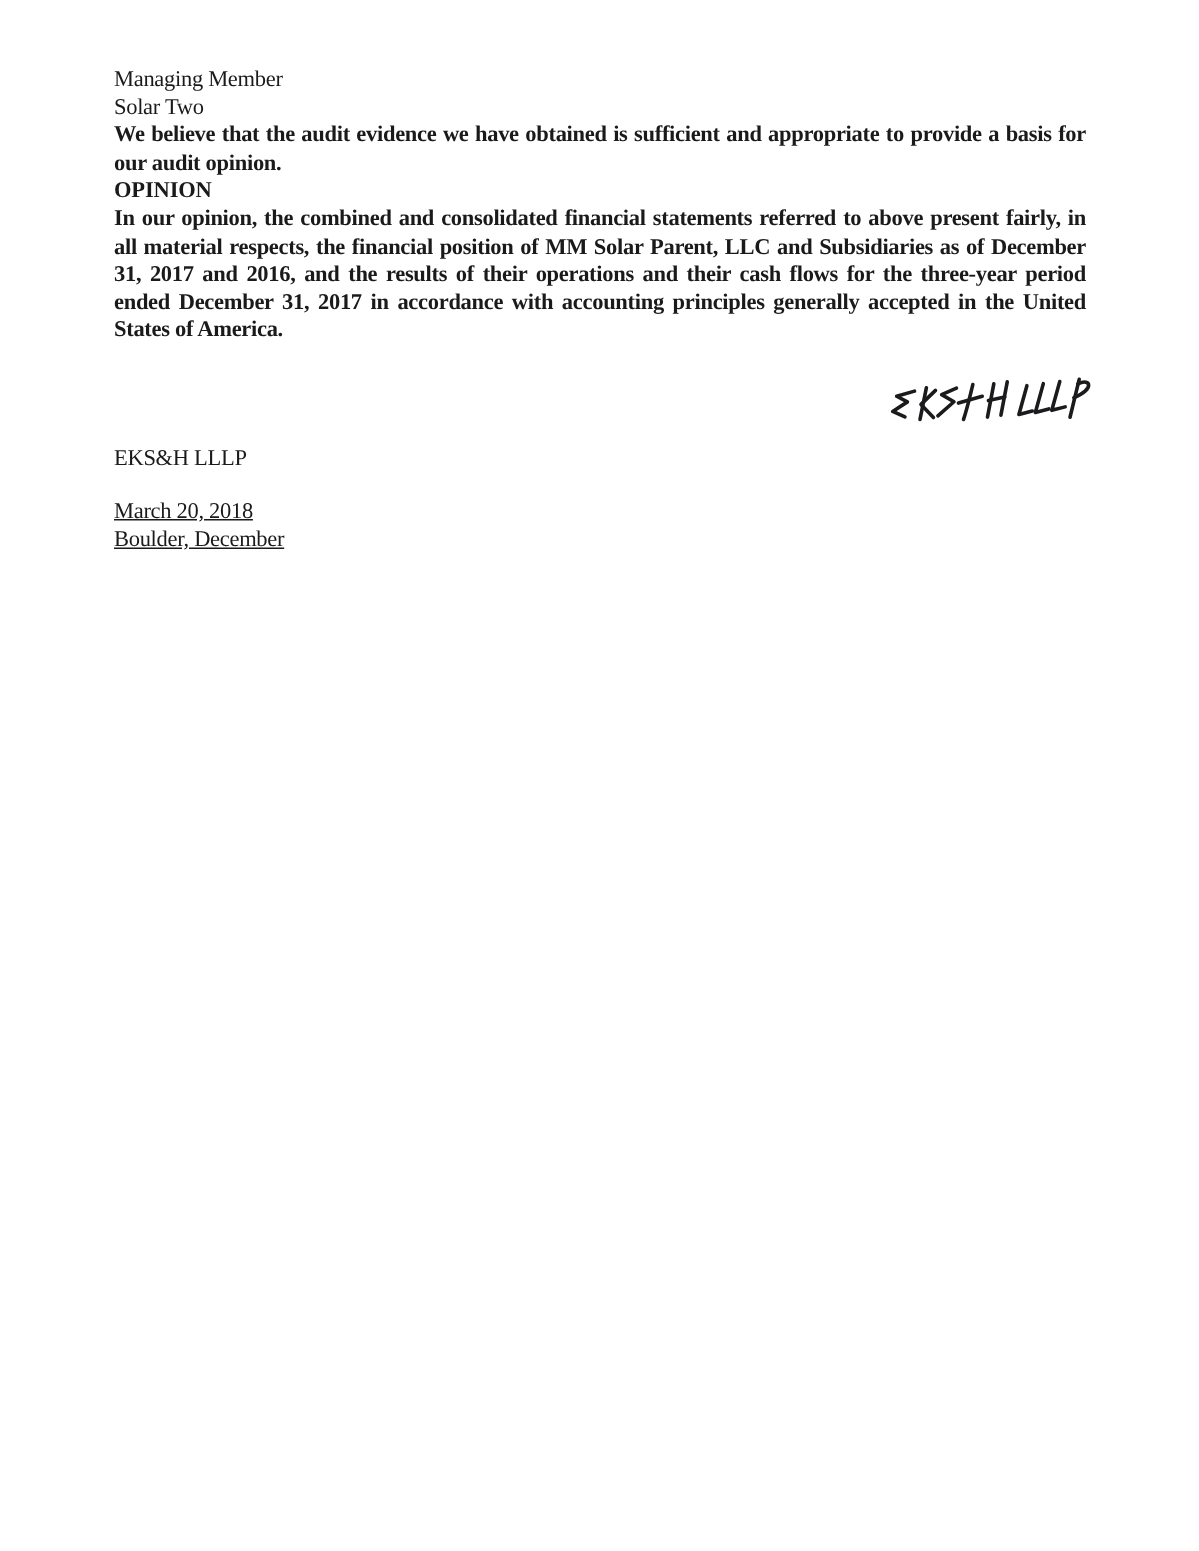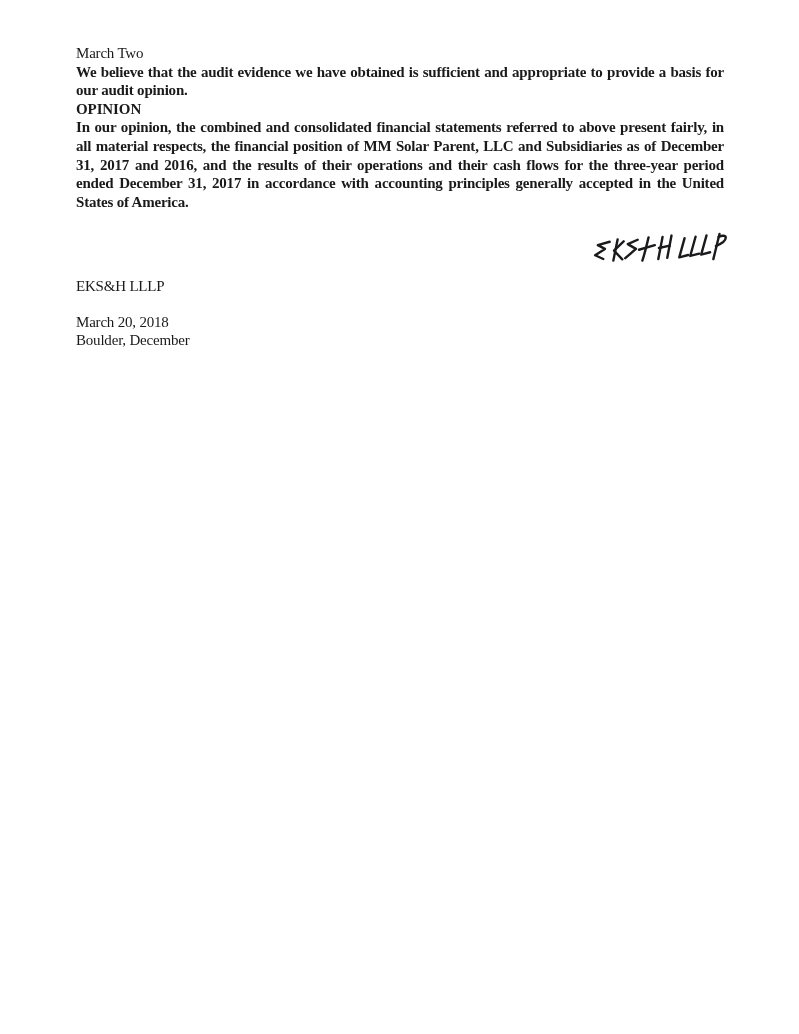--- a/index.html
+++ b/index.html
@@ -55,29 +55,31 @@
   .firm-typed {
     margin-top: 4px;
     text-align: left;
     white-space: nowrap;
   }
   .date-block {
     margin-top: 17px;
   }
   .date-block div {
     white-space: nowrap;
+    text-decoration: underline;
   }
 </style>
 </head>
 <body>
 
 <div class="page">
 
   <div class="addr-block">
-    <div>March Two</div>
+    <div>Managing Member</div>
+    <div>Solar Two</div>
   </div>
 
   <p class="body-par par-basis">We believe that the audit evidence we have obtained is sufficient and appropriate to provide a basis for our audit opinion.</p>
 
   <p class="body-par opinion-head">OPINION</p>
 
   <p class="body-par par-opinion">In our opinion, the combined and consolidated financial statements referred to above present fairly, in all material respects, the financial position of MM Solar Parent, LLC and Subsidiaries as of December 31, 2017 and 2016, and the results of their operations and their cash flows for the three-year period ended December 31, 2017 in accordance with accounting principles generally accepted in the United States of America.</p>
 
   <div class="signature-area">
     <svg class="signature-svg" width="136" height="36" viewBox="0 0 136 36" role="img" aria-label="EKS&amp;H LLLP">

